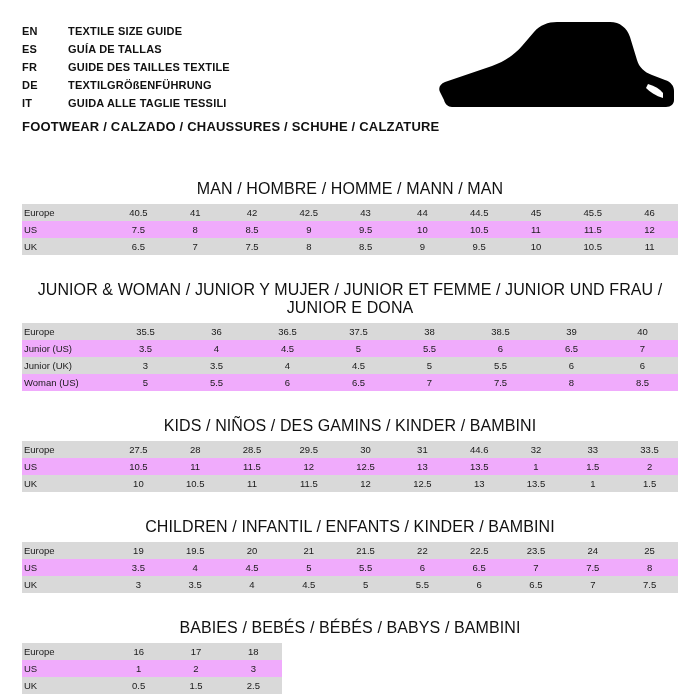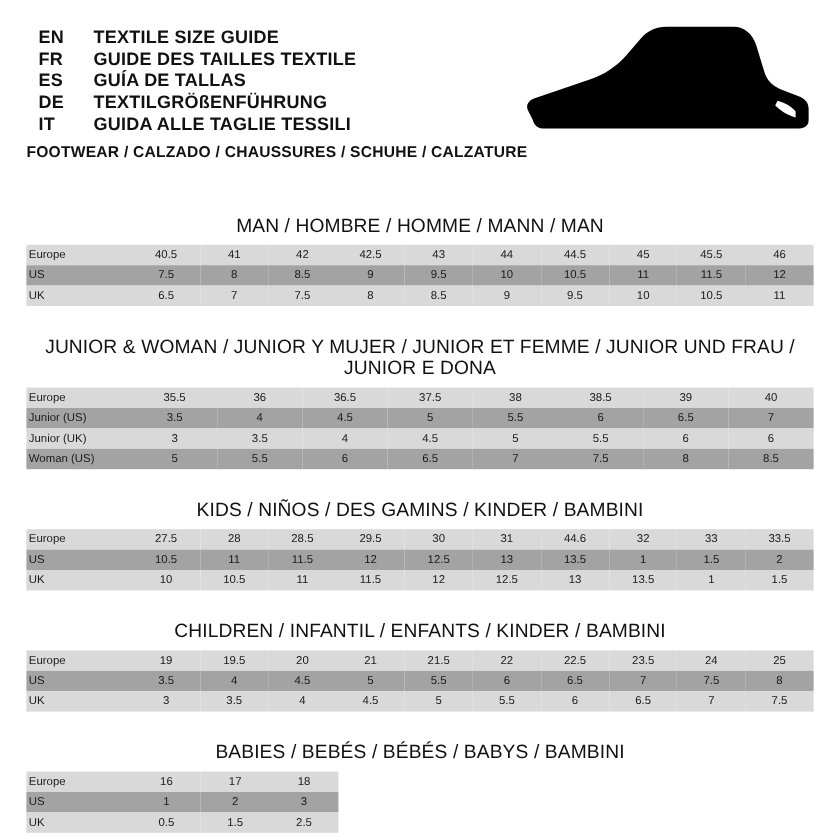--- a/index.html
+++ b/index.html
@@ -29,24 +29,23 @@
     justify-content: space-between;
   }
   .lang-block {
     display: flex;
     flex-direction: column;
     gap: 3px;
     padding-top: 2px;
   }
   .lang-row {
     display: flex;
-    font-size: 15px;
+    font-size: 11px;
     letter-spacing: .2px;
     line-height: 15px;
-    margin-left: 10px;
   }
   .lang-code {
     width: 46px;
     font-weight: 700;
     color: #111;
   }
   .lang-text {
     font-weight: 700;
     color: #111;
   }
@@ -93,44 +92,44 @@
     text-align: center;
     padding: 0;
     white-space: nowrap;
   }
   table.size td.rowlabel {
     text-align: left;
     padding-left: 2px;
     width: 86px;
   }
   tr.shaded td { background: #d9d9d9; }
-  tr.plain td { background: #a3a3a3; }
+  tr.plain td { background: #f0abfc; }
 
   
   table.size.babies { width: 260px; }
 </style>
 </head>
 <body>
 
 <div class="page">
 
   <div class="header">
 
     <div class="lang-block">
       <div class="lang-row">
         <span class="lang-code">EN</span>
         <span class="lang-text">TEXTILE SIZE GUIDE</span>
       </div>
       <div class="lang-row">
+        <span class="lang-code">ES</span>
+        <span class="lang-text">GUÍA DE TALLAS</span>
+      </div>
+      <div class="lang-row">
         <span class="lang-code">FR</span>
         <span class="lang-text">GUIDE DES TAILLES TEXTILE</span>
-      </div>
-      <div class="lang-row">
-        <span class="lang-code">ES</span>
-        <span class="lang-text">GUÍA DE TALLAS</span>
       </div>
       <div class="lang-row">
         <span class="lang-code">DE</span>
         <span class="lang-text">TEXTILGRÖßENFÜHRUNG</span>
       </div>
       <div class="lang-row">
         <span class="lang-code">IT</span>
         <span class="lang-text">GUIDA ALLE TAGLIE TESSILI</span>
       </div>
     </div>

